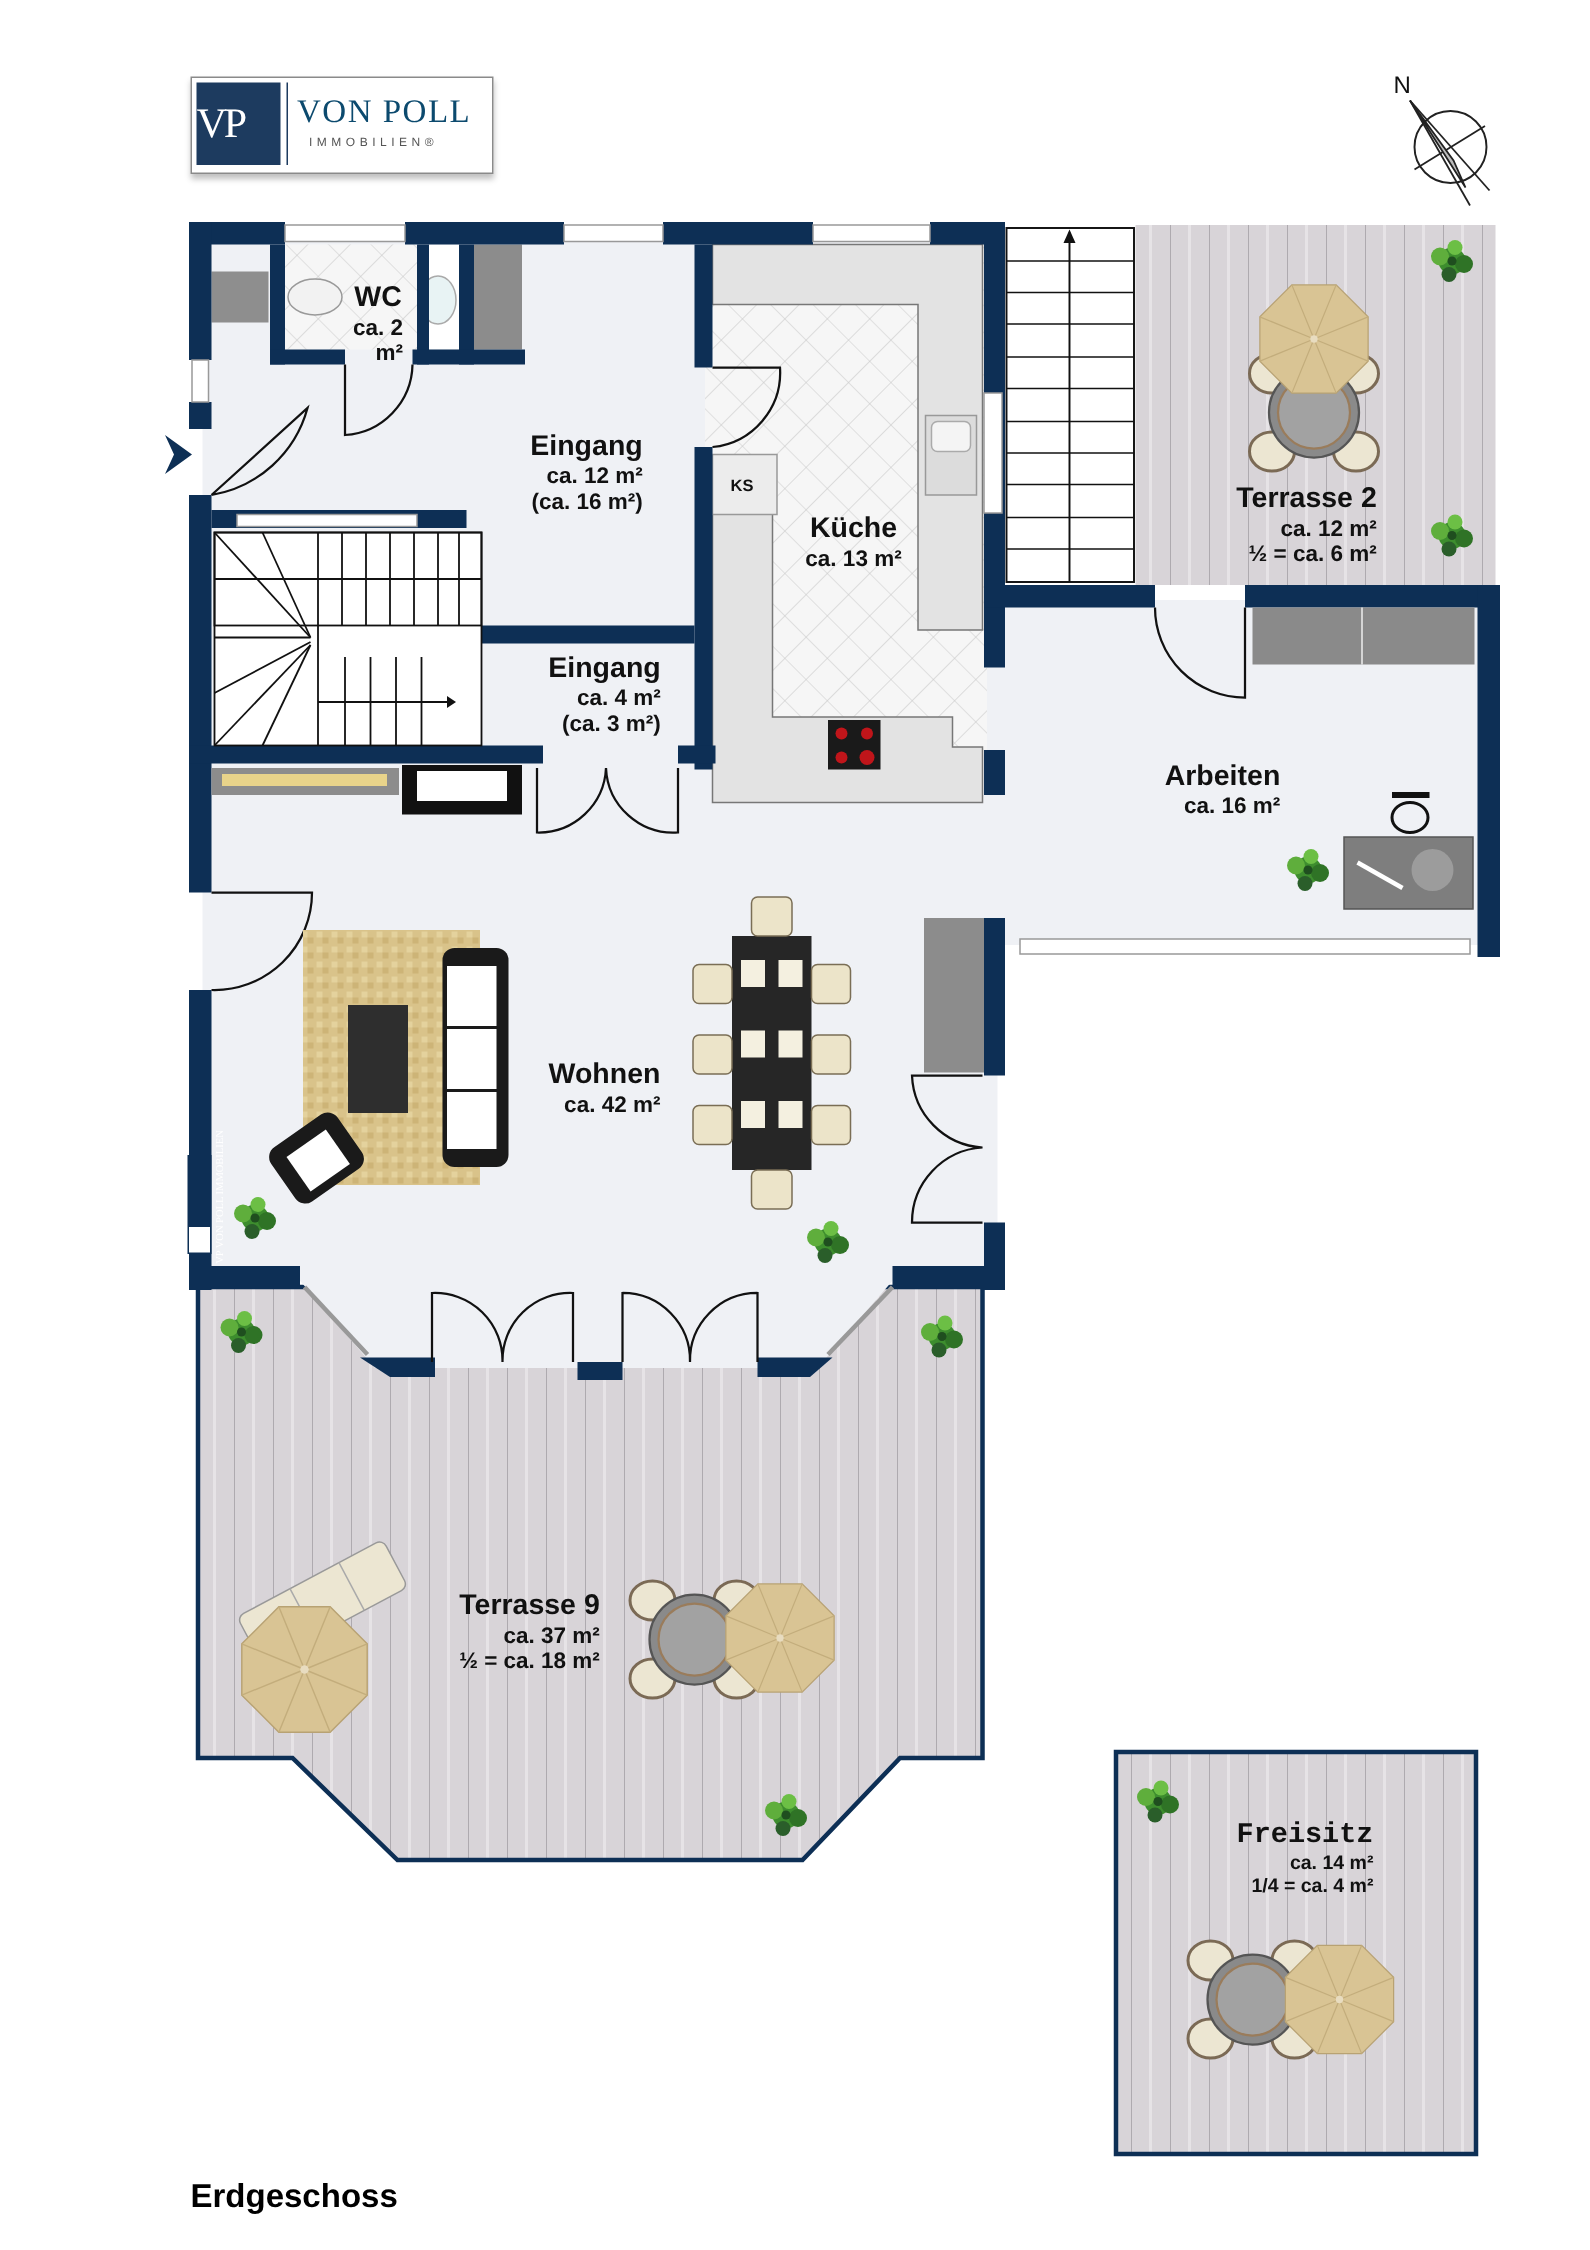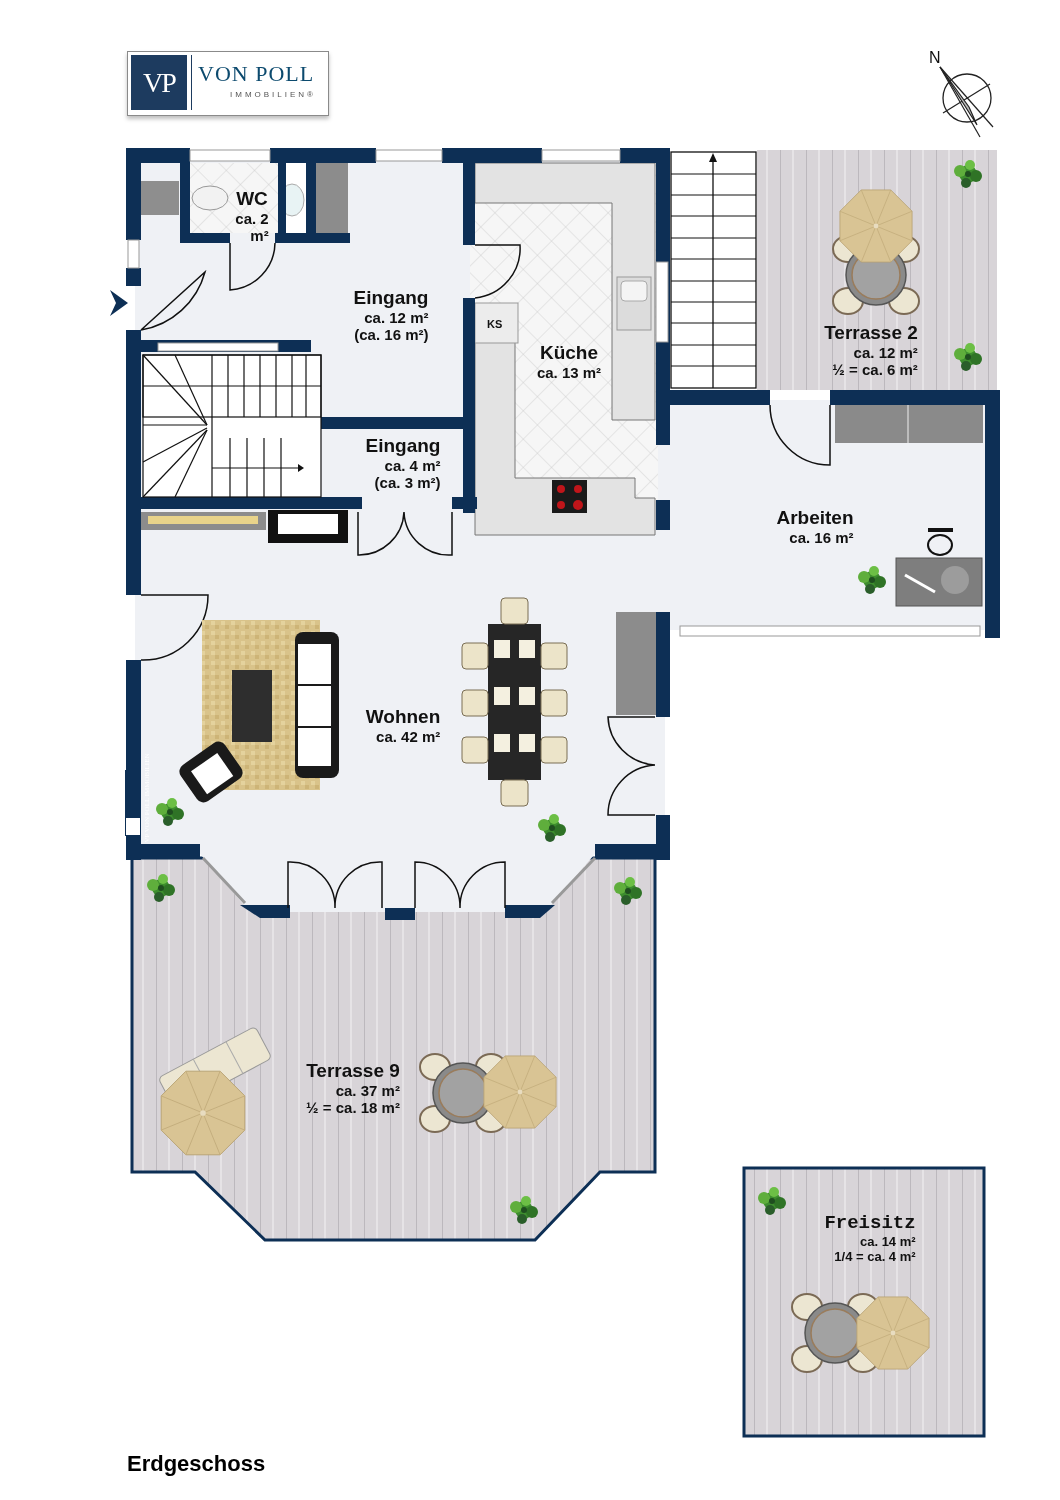--- a/index.html
+++ b/index.html
@@ -1,23 +1,23 @@
 <!DOCTYPE html>
 <html><head>
 <meta charset="utf-8">
 <style>
   html, body { margin:0; padding:0; background:#ffffff; }
   body { width:1060px; height:1500px; position:relative; overflow:hidden; font-family:"Liberation Sans", sans-serif; }
   .abs { position:absolute; }
   #plan { position:absolute; left:0; top:0; }
   .logo { position:absolute; left:127px; top:51px; width:200px; height:63px; border:1px solid #8a8a8a; background:#fff; box-shadow:0 3px 4px rgba(0,0,0,0.25); }
-  .logo-mark { position:absolute; left:3px; top:3px; width:56px; height:55px; background:#1d3b5f; color:#fff; font-family:"Liberation Serif", serif; font-size:28px; line-height:55px; text-align:center; letter-spacing:-2px; }
+  .logo-mark { position:absolute; left:3px; top:3px; width:56px; height:55px; background:#1d3b5f; color:#fff; font-family:"Liberation Serif", serif; font-size:28px; line-height:55px; text-align:left; letter-spacing:-2px; }
   .logo-div { position:absolute; left:63px; top:3px; width:1px; height:55px; background:#1d3b5f; }
   .logo-name { position:absolute; left:70px; top:9px; font-family:"Liberation Serif", serif; font-size:22px; color:#0c4a6e; letter-spacing:1px; white-space:nowrap; }
-  .logo-sub { position:absolute; left:102px; top:38px; font-size:8px; color:#555; letter-spacing:3px; white-space:nowrap; }
+  .logo-sub { position:absolute; left:78px; top:38px; font-size:8px; color:#555; letter-spacing:3px; white-space:nowrap; }
   .room-label { position:absolute; text-align:center; color:#111; font-weight:bold; line-height:1.15; white-space:nowrap; transform:translateX(-50%); }
   .room-label .t { font-size:19px; display:block; }
   .room-label .a { font-size:15px; display:block;text-align:right; }
   .room-label.small .t { font-size:19px;font-family:Liberation Mono, monospace; }
   .room-label.small .a { font-size:13px; }
   .floor-title { position:absolute; left:127px; top:1451px; font-size:22px; font-weight:bold; color:#000000; }
   .compass-n { position:absolute; left:929px; top:49px; font-size:16px; color:#111; }
   .vp-side { position:absolute; left:124px; top:770px; width:16px; height:66px; }
   .vp-side span { position:absolute; left:-22px; top:24px; transform:rotate(-90deg); font-family:"Liberation Serif", serif; font-size:7px; color:#fff; white-space:nowrap; }
 </style>

